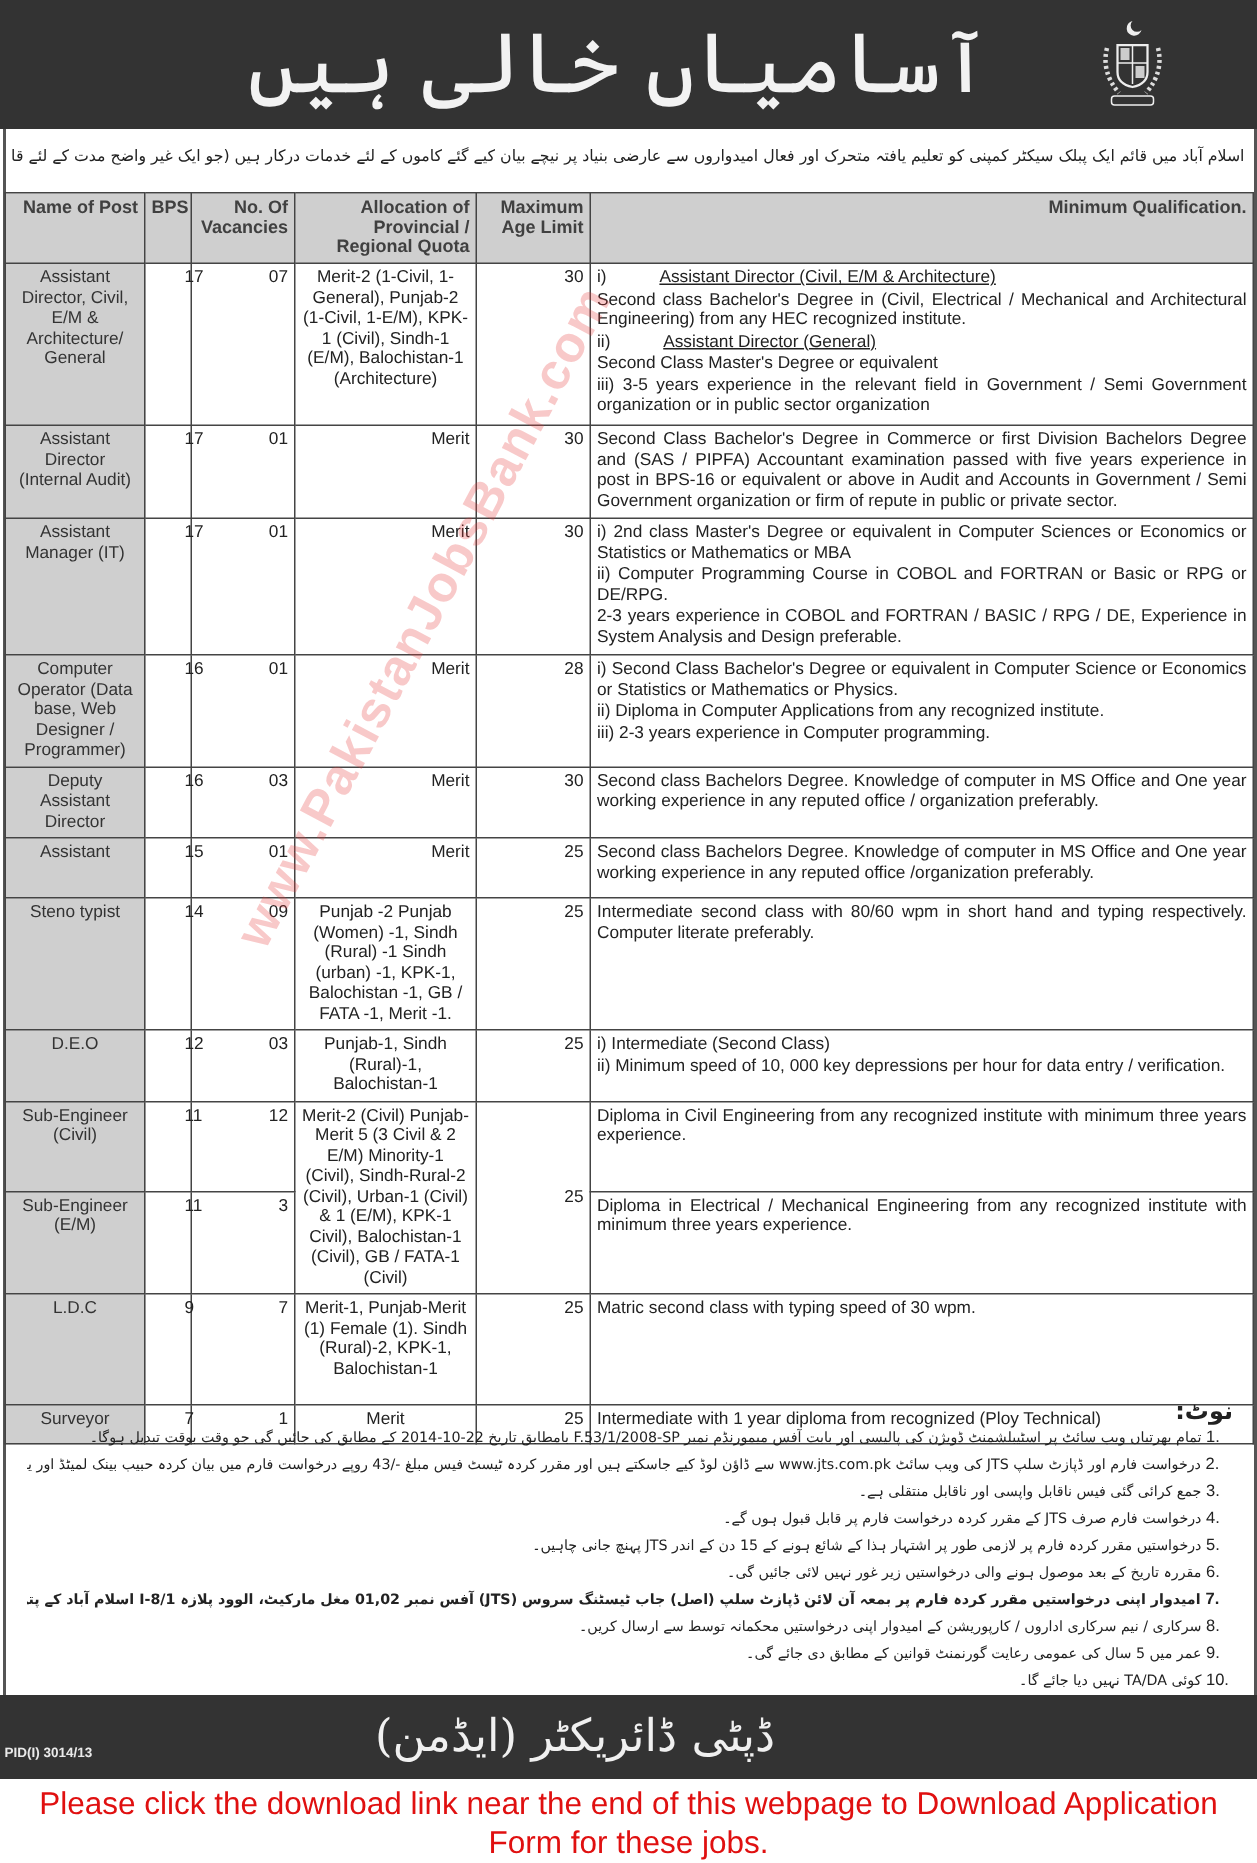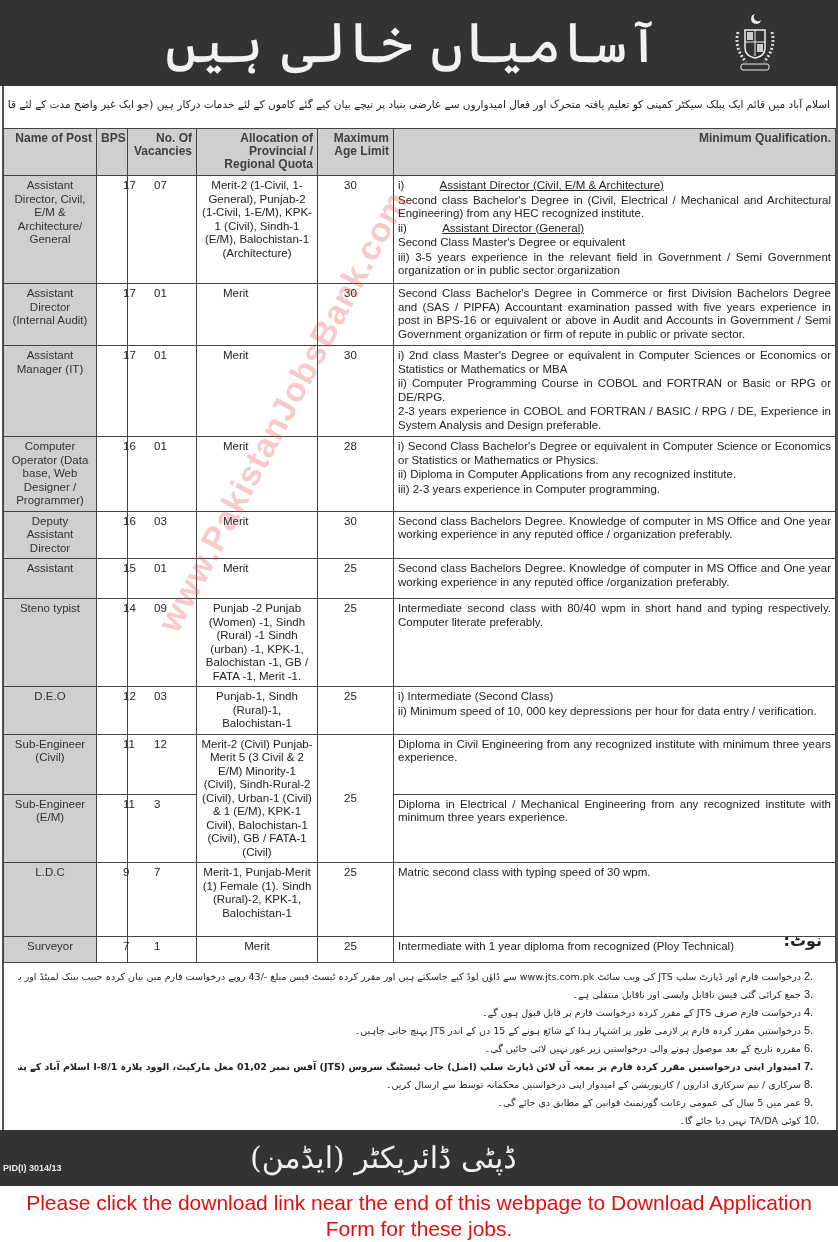--- a/index.html
+++ b/index.html
@@ -20,21 +20,21 @@
            font-family: "DejaVu Sans", sans-serif; font-size: 10.5px; direction: rtl;
            text-align: right; line-height: 28px; color: #222; white-space: nowrap; overflow: hidden; }
 
   
   table.jobs { position: absolute; left: 3px; top: 128px; width: 832px; border-collapse: collapse;
                table-layout: fixed; font-size: 11.5px; line-height: 13.5px; }
   table.jobs th, table.jobs td { border: 1px solid #444; vertical-align: top; padding: 3px 4px; }
   table.jobs th { background: #cfcfcf; font-weight: bold; color: #404040; font-size: 12px;
                   text-align: right; line-height: 13px; height: 40px; }
   table.jobs td.name { background: #cfcfcf; text-align: center; color: #333; }
-  table.jobs td.c { text-align: left; padding-left: 26px; }
+  table.jobs td.c { text-align: right; padding-left: 26px; }
   table.jobs td.alloc { text-align: center; }
   table.jobs td.qual { text-align: justify; }
   .u { text-decoration: underline; margin-left: 32px; }
   .qline { display: block; margin-bottom: 1px; }
   .age-merge { vertical-align: middle !important; }
 
   
   .notes { position: absolute; left: 8px; top: 931px; width: 820px; height: 195px; }
   .notes-title { position: absolute; right: 6px; top: 0; font-family: "DejaVu Sans", sans-serif;
                  font-size: 16px; font-weight: bold; direction: rtl; }
@@ -176,21 +176,21 @@
         </td>
       </tr>
 
       <tr style="height:84px">
         <td class="name">Steno typist</td>
         <td class="c">14</td>
         <td class="c">09</td>
         <td class="alloc">Punjab -2 Punjab (Women) -1, Sindh (Rural) -1 Sindh (urban) -1, KPK-1, Balochistan -1, GB / FATA -1, Merit -1.</td>
         <td class="c">25</td>
         <td class="qual">
-          <span class="qline">Intermediate second class with 80/40 wpm in short hand and typing respectively. Computer literate preferably.</span>
+          <span class="qline">Intermediate second class with 80/60 wpm in short hand and typing respectively. Computer literate preferably.</span>
         </td>
       </tr>
 
       <tr style="height:46px">
         <td class="name">D.E.O</td>
         <td class="c">12</td>
         <td class="c">03</td>
         <td class="alloc">Punjab-1, Sindh (Rural)-1, Balochistan-1</td>
         <td class="c">25</td>
         <td class="qual">
@@ -230,20 +230,21 @@
         <td class="c">25</td>
         <td class="qual">Intermediate with 1 year diploma from recognized (Ploy Technical)</td>
       </tr>
     </tbody>
   </table>
 
   <div class="wm">www.PakistanJobsBank.com</div>
 
   <div class="notes">
     <div class="notes-title">نوٹ:</div>
+    <div class="note" style="top:20px"><span class="num">1.</span> <span>تمام بھرتیاں ویب سائٹ پر اسٹیبلشمنٹ ڈویژن کی پالیسی اور بابت آفس میمورنڈم نمبر F.53/1/2008-SP بامطابق تاریخ 22-10-2014 کے مطابق کی جائیں گی جو وقت بوقت تبدیل ہوگا۔</span></div>
     <div class="note" style="top:38px"><span class="num">2.</span> <span>درخواست فارم اور ڈپازٹ سلپ JTS کی ویب سائٹ www.jts.com.pk سے ڈاؤن لوڈ کیے جاسکتے ہیں اور مقرر کردہ ٹیسٹ فیس مبلغ -/43 روپے درخواست فارم میں بیان کردہ حبیب بینک لمیٹڈ اور یونائیٹڈ بینک لمیٹڈ کی کسی بھی برانچ میں جمع کرائیں۔</span></div>
     <div class="note" style="top:56px"><span class="num">3.</span> <span>جمع کرائی گئی فیس ناقابل واپسی اور ناقابل منتقلی ہے۔</span></div>
     <div class="note" style="top:74px"><span class="num">4.</span> <span>درخواست فارم صرف JTS کے مقرر کردہ درخواست فارم پر قابل قبول ہوں گے۔</span></div>
     <div class="note" style="top:92px"><span class="num">5.</span> <span>درخواستیں مقرر کردہ فارم پر لازمی طور پر اشتہار ہذا کے شائع ہونے کے 15 دن کے اندر JTS پہنچ جانی چاہیں۔</span></div>
     <div class="note" style="top:110px"><span class="num">6.</span> <span>مقررہ تاریخ کے بعد موصول ہونے والی درخواستیں زیر غور نہیں لائی جائیں گی۔</span></div>
     <div class="note bold" style="top:128px"><span class="num">7.</span> <span>امیدوار اپنی درخواستیں مقرر کردہ فارم پر بمعہ آن لائن ڈپازٹ سلپ (اصل) جاب ٹیسٹنگ سروس (JTS) آفس نمبر 01,02 مغل مارکیٹ، الوود پلازہ I-8/1 اسلام آباد کے پتہ پر ارسال کریں۔ فون نمبر: 051-4257573-4</span></div>
     <div class="note" style="top:146px"><span class="num">8.</span> <span>سرکاری / نیم سرکاری اداروں / کارپوریشن کے امیدوار اپنی درخواستیں محکمانہ توسط سے ارسال کریں۔</span></div>
     <div class="note" style="top:164px"><span class="num">9.</span> <span>عمر میں 5 سال کی عمومی رعایت گورنمنٹ قوانین کے مطابق دی جائے گی۔</span></div>
     <div class="note" style="top:182px"><span class="num">10.</span> <span>کوئی TA/DA نہیں دیا جائے گا۔</span></div>
   </div>

